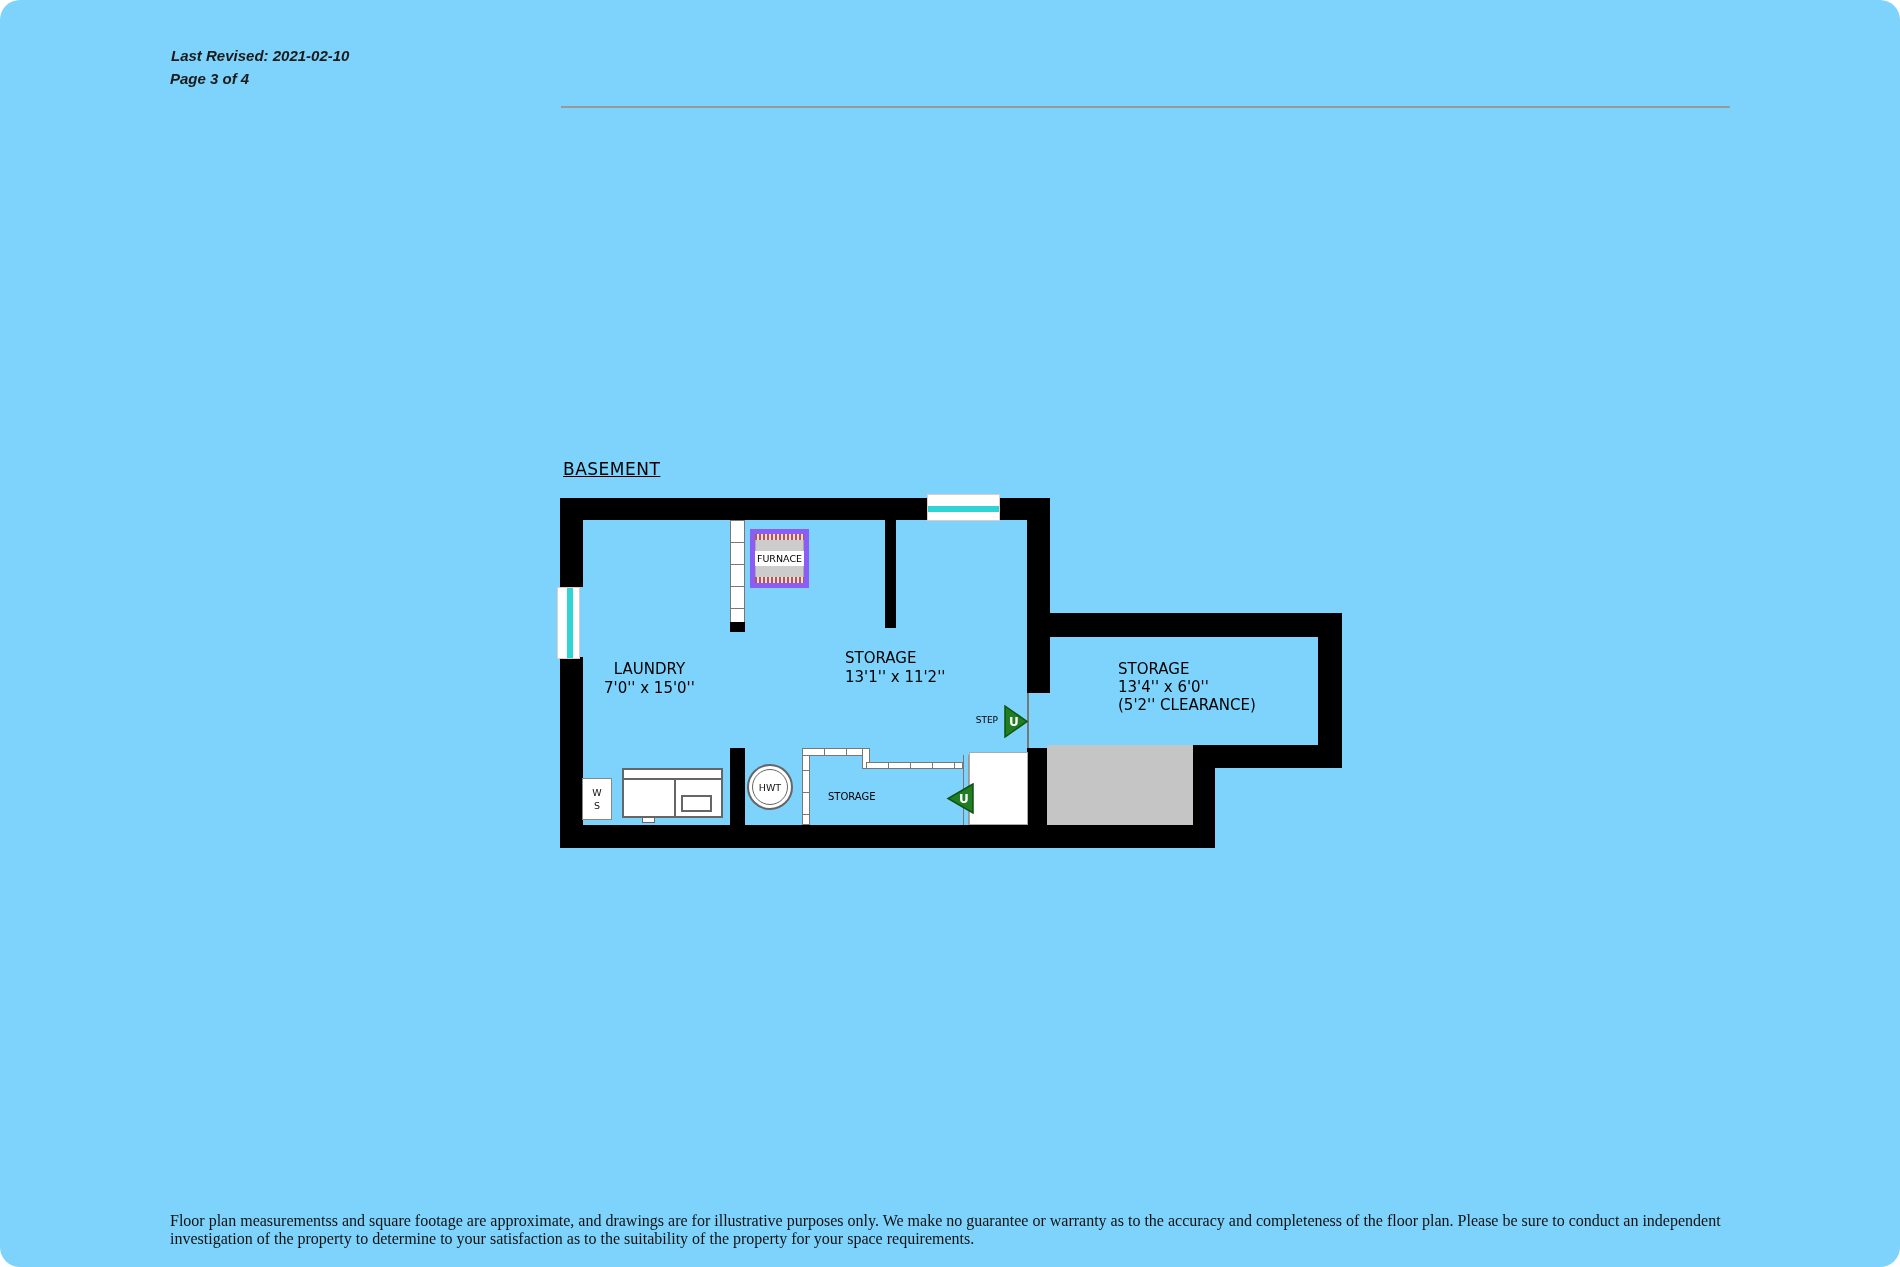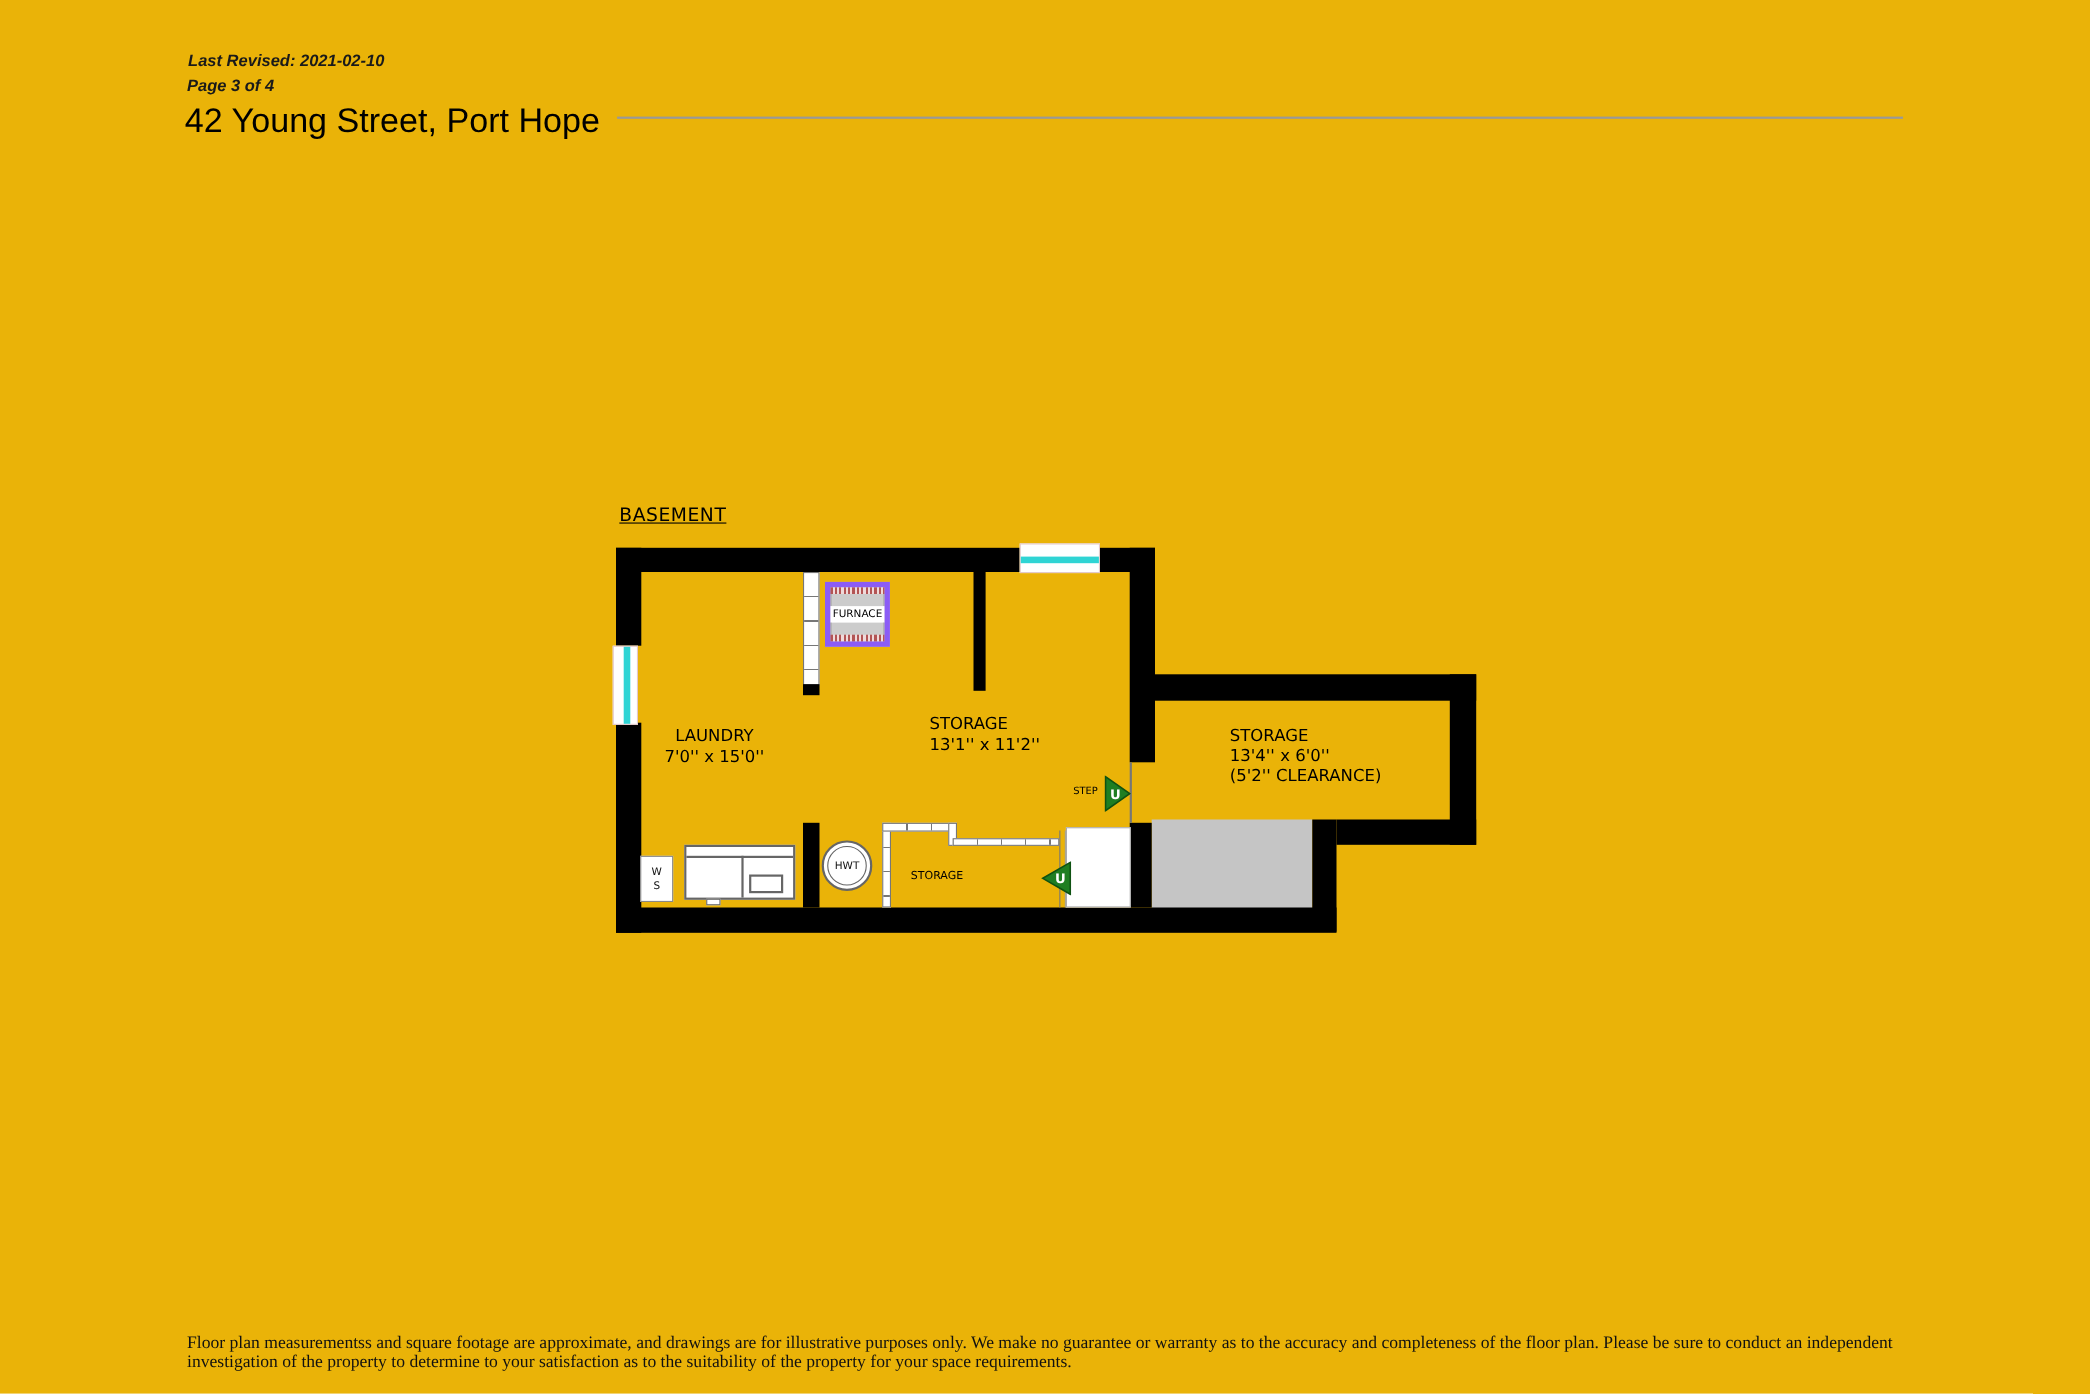--- a/index.html
+++ b/index.html
@@ -1,17 +1,17 @@
 <!DOCTYPE html>
 <html><head>
 <meta charset="utf-8">
 <style>
   html,body{margin:0;padding:0;background:#fff;}
-  .page{position:relative;width:1900px;height:1267px;background:#eab308;overflow:hidden;
-        font-family:"Liberation Sans",sans-serif;color:#111;}
+  .page{position:relative;width:1900px;height:1267px;background:#7dd3fc;overflow:hidden;
+        font-family:"Liberation Sans",sans-serif;color:#111;border-radius:20px;}
   .abs{position:absolute;}
   .wall{position:absolute;background:#000;z-index:2;}
   .thinline{position:absolute;background:#777;z-index:2;}
   
   .meta{font-style:italic;font-weight:600;font-size:15px;color:#1a1a1a;}
   .title{font-size:31px;font-weight:400;color:#000;white-space:nowrap;}
   .rule{position:absolute;background:#999;height:2px;z-index:1;}
   
   .plan-label{font-family:"DejaVu Sans",sans-serif;color:#000;z-index:6;position:absolute;}
   .floor-label{font-size:17px;letter-spacing:.5px;text-decoration:underline;}
@@ -46,21 +46,20 @@
   
   .disclaimer{position:absolute;font-family:"Liberation Serif",serif;font-size:16px;line-height:18px;color:#111;}
 </style>
 </head>
 <body>
 
 <div class="page">
 
   <div class="abs meta" style="left:171px;top:47px;">Last Revised: 2021-02-10</div>
   <div class="abs meta" style="left:170px;top:70px;">Page 3 of 4</div>
-  <div class="abs title" style="left:168px;top:92px;">42 Young Street, Port Hope</div>
   <div class="rule" style="left:561px;top:106px;width:1169px;"></div>
 
   <div class="plan-label floor-label" style="left:563px;top:459px;">BASEMENT</div>
 
   <div class="gray-area" style="left:1047px;top:745px;width:146px;height:82px;"></div>
 
   <div class="wall" style="left:560px;top:498px;width:367px;height:22px;"></div>
   <div class="wall" style="left:998px;top:498px;width:52px;height:22px;"></div>
   <div class="wall" style="left:560px;top:498px;width:23px;height:89px;"></div>
   <div class="wall" style="left:560px;top:657px;width:23px;height:191px;"></div>

